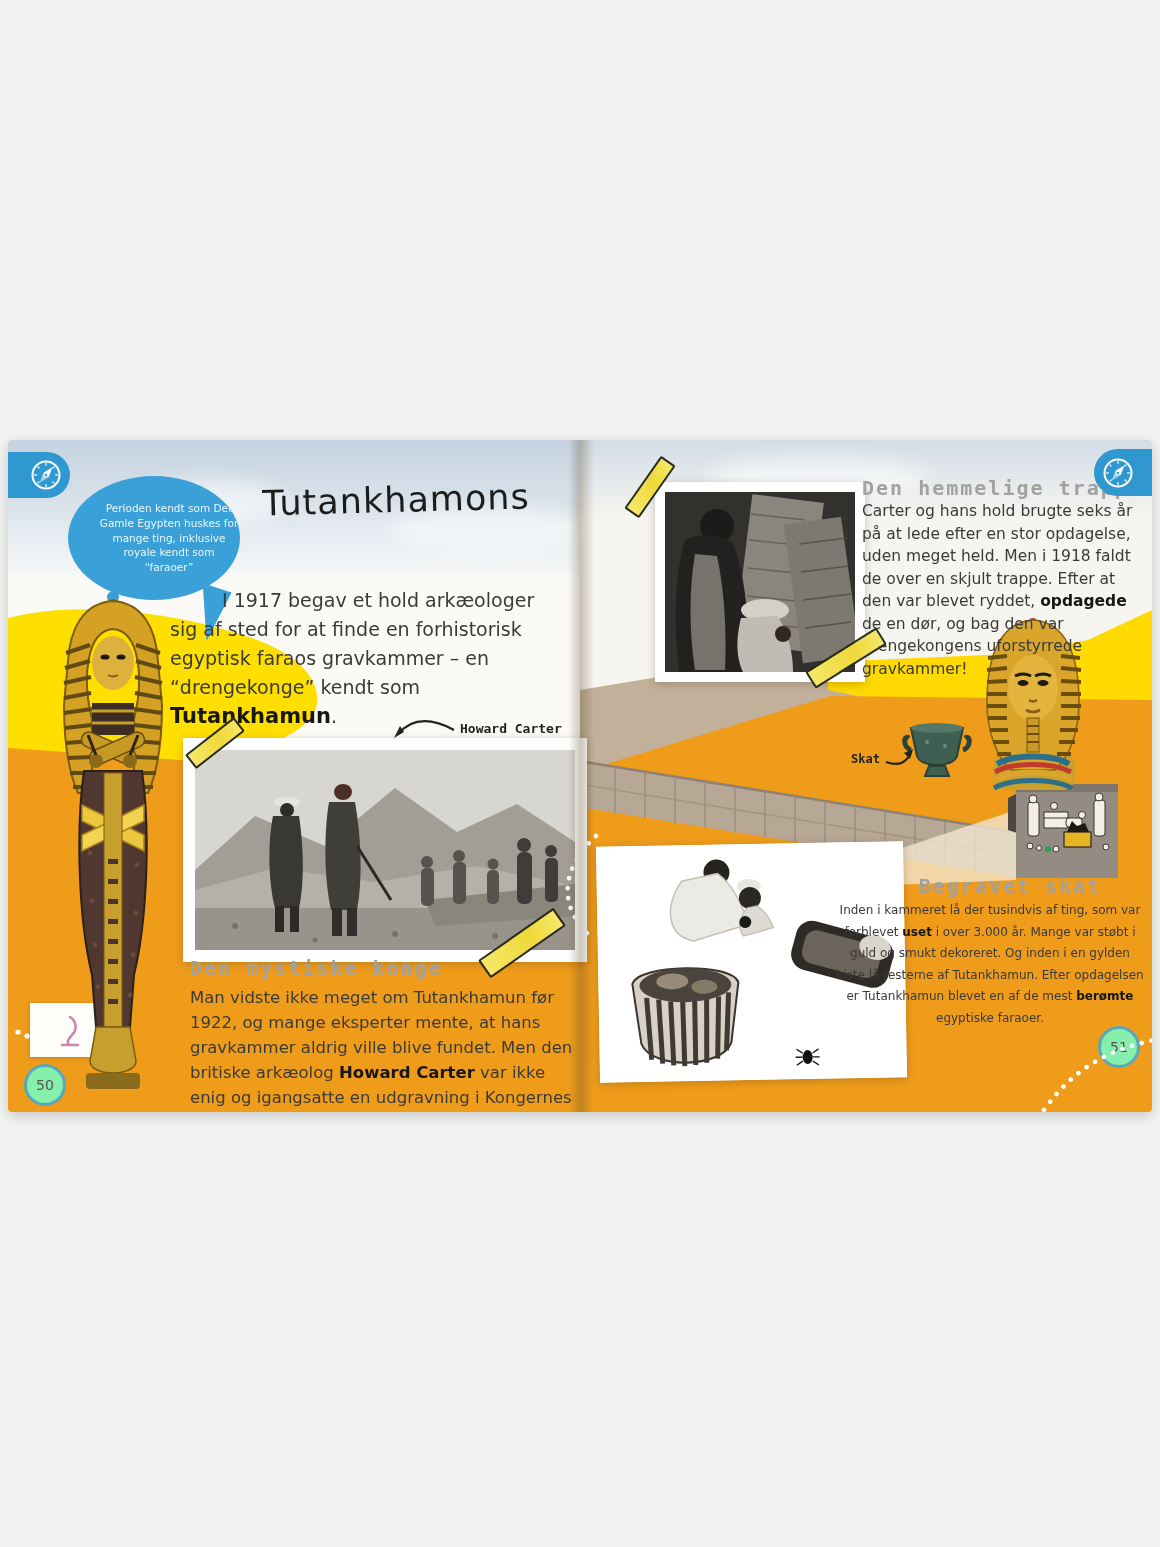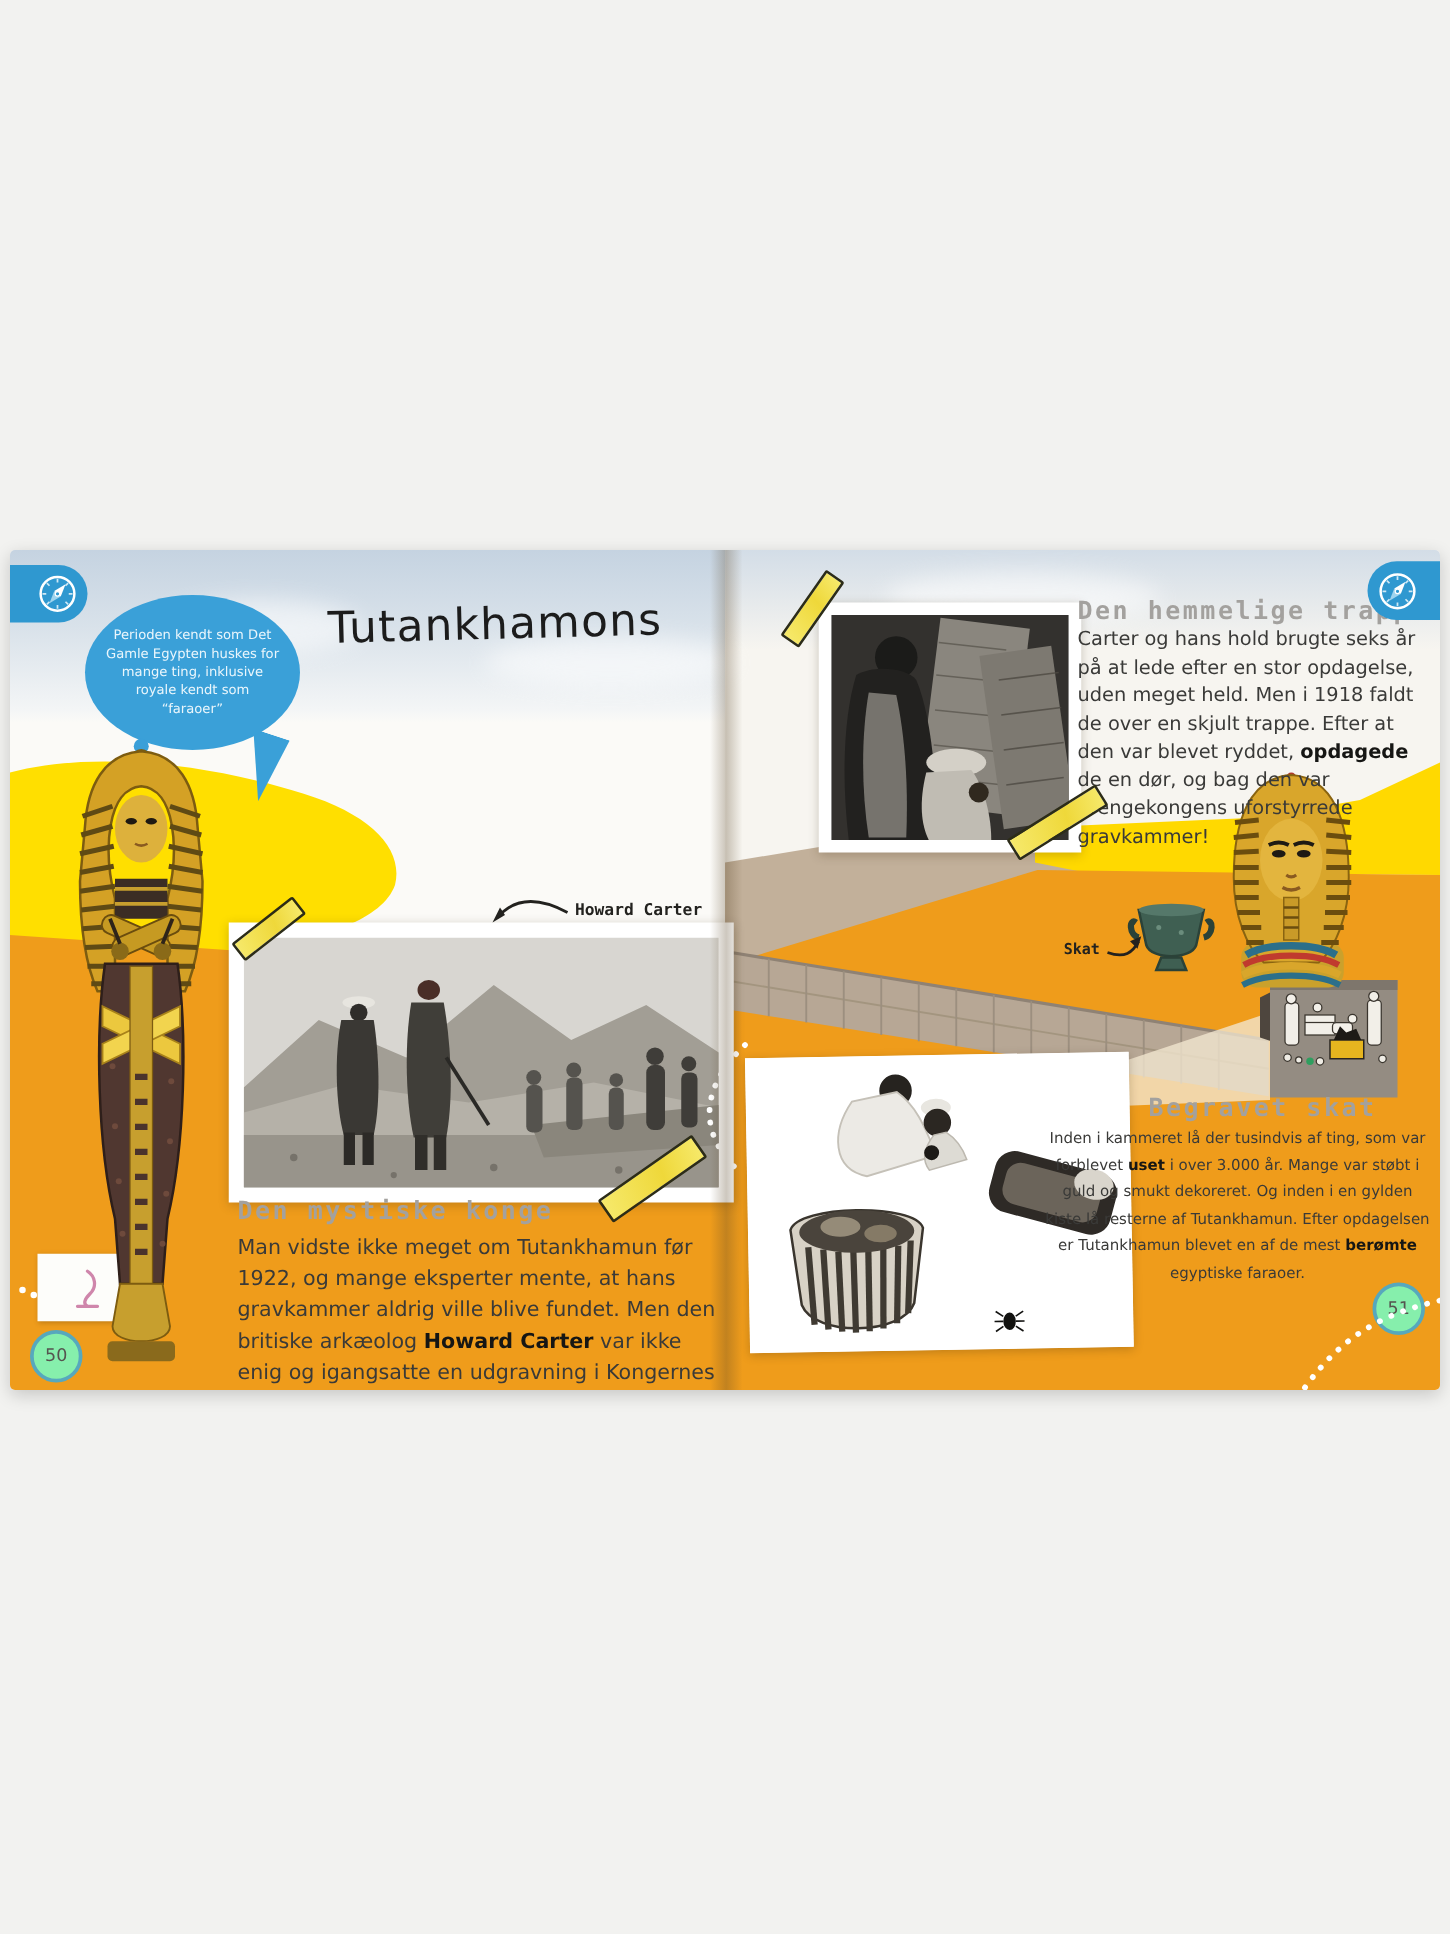--- a/index.html
+++ b/index.html
@@ -33,21 +33,21 @@
   .bg-svg{position:absolute;left:0;top:0;z-index:1;}
   .overlay-svg{position:absolute;left:0;top:0;z-index:40;pointer-events:none;}
 
   .compass-tab{position:absolute;z-index:20;background:#2f98d0;display:flex;align-items:center;justify-content:center;}
   .tab-left{left:0;top:12px;width:62px;height:46px;border-radius:0 24px 24px 0;justify-content:flex-end;padding-right:6px;box-sizing:border-box;}
   .tab-right{left:1086px;top:9px;width:58px;height:47px;border-radius:24px 0 0 24px;justify-content:flex-start;padding-left:6px;box-sizing:border-box;}
 
   .bubble{
     position:absolute;left:60px;top:36px;width:172px;height:124px;z-index:8;
     background:#3aa0d8;border-radius:50%;
-    display:flex;align-items:center;justify-content:center;text-align:center;
+    display:flex;align-items:center;justify-content:flex-end;text-align:center;
   }
   .bubble-text{width:142px;font-size:10.5px;line-height:1.4;color:#eaf6fc;}
   .bubble-tail{
     position:absolute;left:182px;top:146px;width:36px;height:54px;z-index:7;
     background:#3aa0d8;clip-path:polygon(10% 0,95% 0,70% 100%);
     transform:rotate(18deg);
   }
 
   .title1{
     position:absolute;left:238px;top:40px;width:300px;z-index:15;
@@ -206,20 +206,21 @@
     </svg>
   </div>
 
   <div class="bubble-tail"></div>
   <div class="bubble">
     <div class="bubble-text">Perioden kendt som Det Gamle Egypten huskes for mange ting, inklusive royale kendt som “faraoer”</div>
   </div>
 
   <div class="title1">Tutankhamons</div>
 
+  <div class="body-text intro"><span>I 1917 begav et hold arkæologer sig af sted for at finde en forhistorisk egyptisk faraos gravkammer – en “drengekonge” kendt som </span><b>Tutankhamun</b><span>.</span></div>
 
   <svg class="figure" style="left:30px;top:143px;" width="150" height="508" viewBox="0 0 150 508">
     <circle cx="75" cy="14" r="6" fill="#3a9fd8"></circle>
     <circle cx="75" cy="24" r="7" fill="#caa32a" stroke="#7d5c10" stroke-width="1.5"></circle>
     <path d="M75,18 C45,20 32,46 30,78 L26,122 C26,162 32,192 40,210 L54,210 L54,136 C44,96 48,48 75,46 C102,48 106,96 96,136 L96,210 L110,210 C118,192 124,162 124,122 L120,78 C118,46 105,20 75,18 Z" fill="#d4a125" stroke="#7d5c10" stroke-width="2"></path>
     <g stroke="#5f4a14" stroke-width="4">
       <line x1="28" y1="70" x2="52" y2="62"></line>
         <line x1="27" y1="85" x2="52" y2="78"></line>
       <line x1="26" y1="100" x2="53" y2="94"></line>
         <line x1="26" y1="115" x2="53" y2="110"></line>

